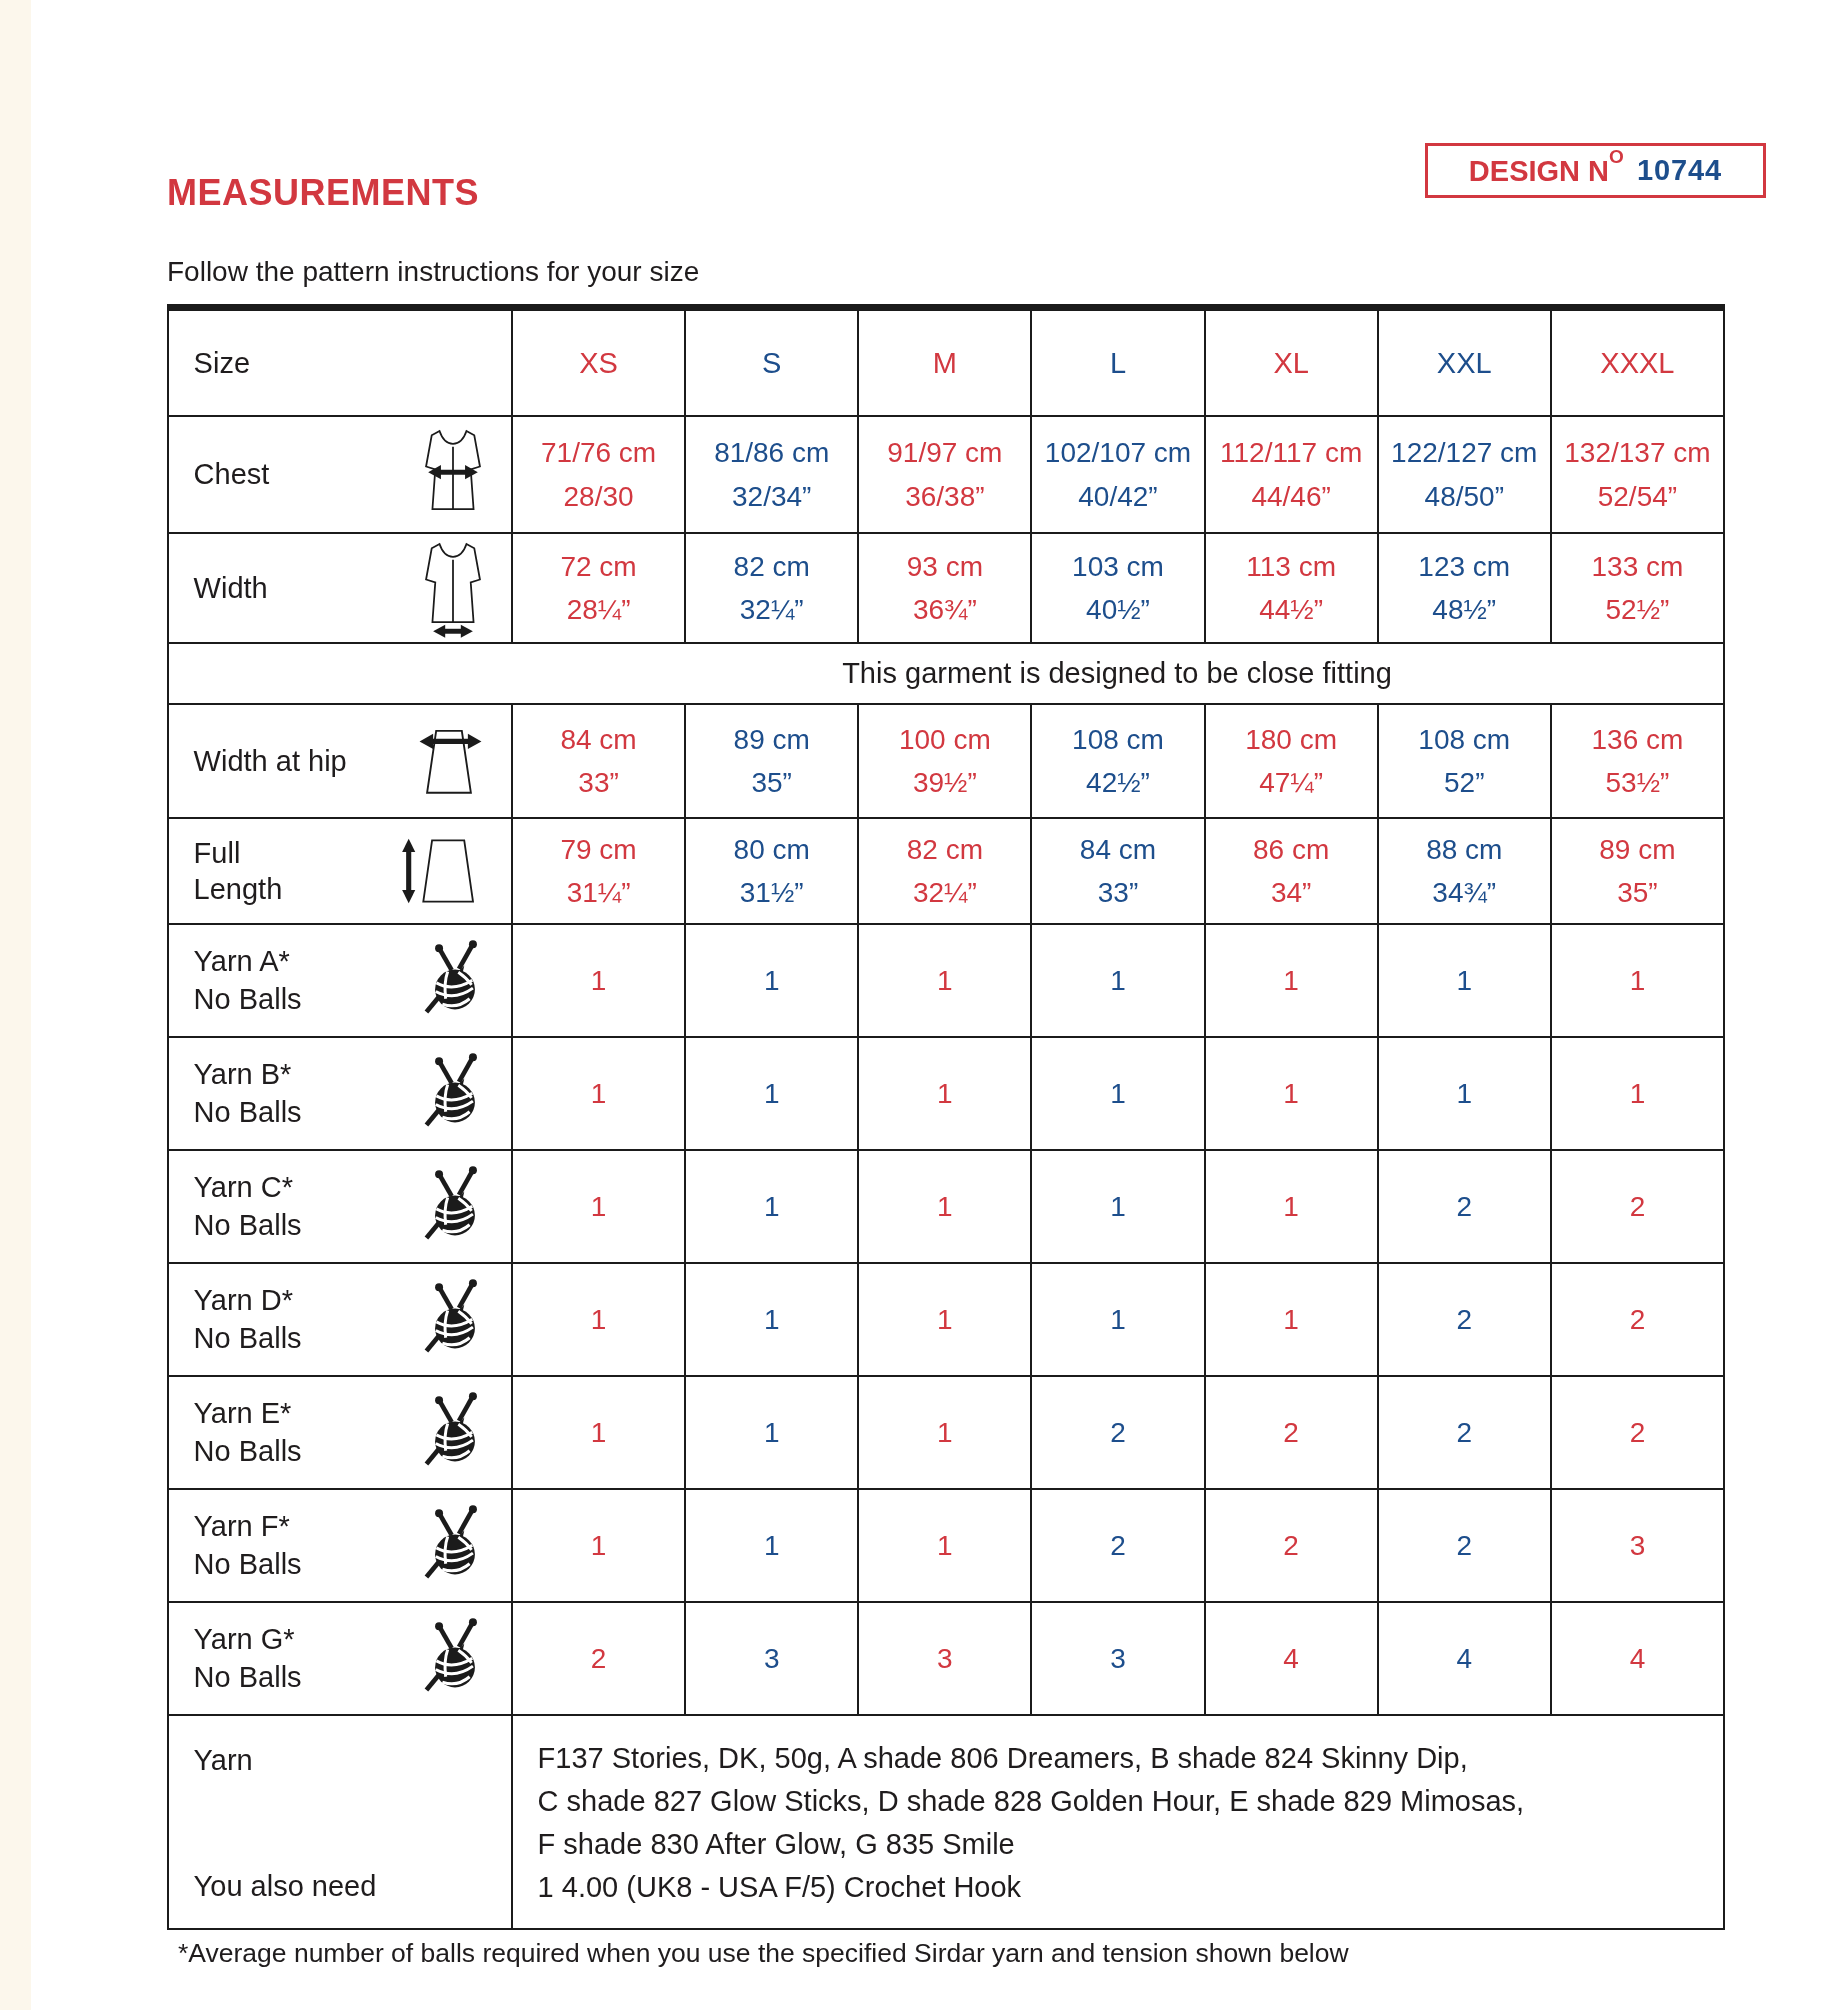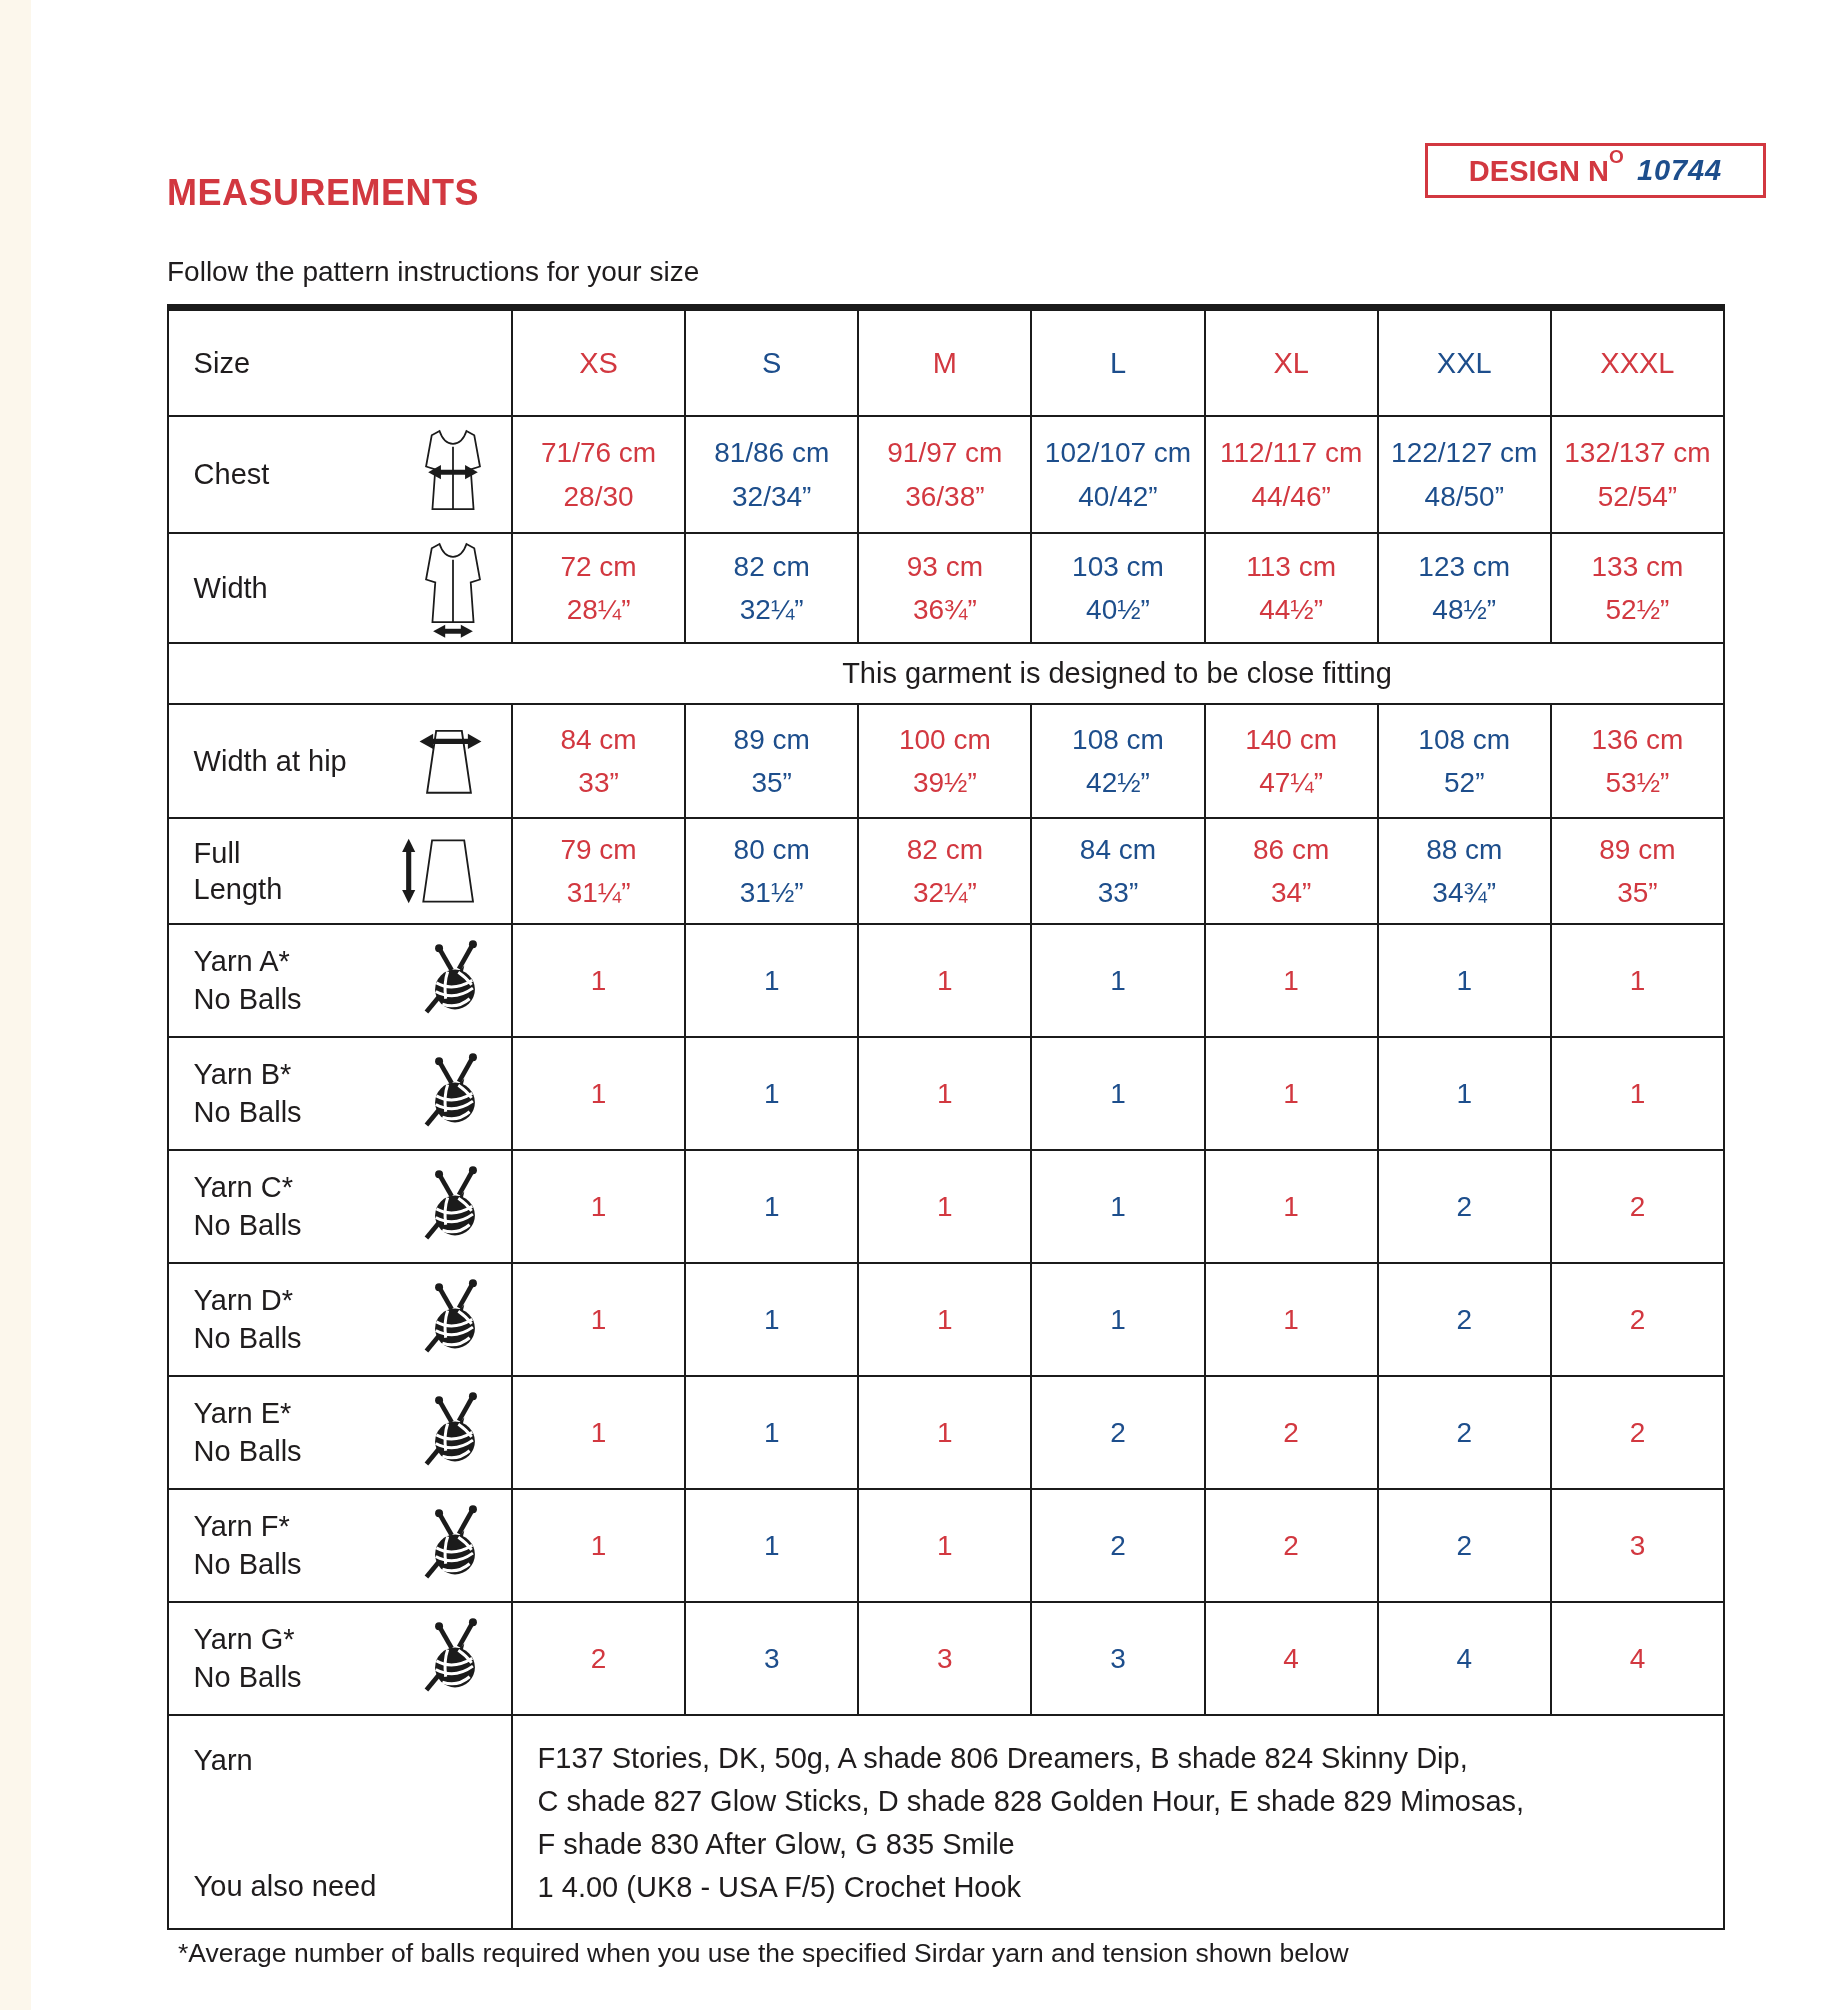--- a/index.html
+++ b/index.html
@@ -17,21 +17,21 @@
   .edge-strip{position:absolute;left:0;top:0;width:31px;height:2010px;background:#fcf7ec;}
   .page-title{position:absolute;left:167px;top:172px;font-size:36px;font-weight:700;color:var(--red);letter-spacing:0.5px;}
   .subtitle{position:absolute;left:167px;top:256px;font-size:28px;color:var(--ink);}
   .design-box{
     position:absolute;left:1425px;top:143px;width:341px;height:55px;
     border:3.8px solid var(--red);display:flex;align-items:center;justify-content:center;gap:13.2px;
     font-size:29px;font-weight:700;
   }
   .design-box .dlabel{color:var(--red);}
   .design-box .dsup{font-size:19px;vertical-align:super;position:relative;top:-7.6px;text-transform:uppercase;}
-  .design-box .dnum{color:var(--blue);font-weight:600;letter-spacing:0.9px;font-style:italic;}
+  .design-box .dnum{color:var(--blue);font-weight:600;letter-spacing:0.9px;}
 
   .mtable{
     position:absolute;left:167px;top:304px;width:1558px;
     border:2.8px solid var(--line);border-top-width:7.6px;
   }
   .trow{display:grid;grid-template-columns:342px repeat(7,1fr);}
   .trow > div{border-left:2.8px solid var(--line);}
   .trow > div:first-child{border-left:none;}
   .trow{border-top:2.8px solid var(--line);}
   .trow:first-child{border-top:none;}
@@ -197,21 +197,21 @@
       </span>
     </div>
     <div class="cell val">84 cm
 33”</div>
     <div class="cell val">89 cm
 35”</div>
     <div class="cell val">100 cm
 39½”</div>
     <div class="cell val">108 cm
 42½”</div>
-    <div class="cell val">140 cm
+    <div class="cell val">180 cm
 47¼”</div>
     <div class="cell val">108 cm
 52”</div>
     <div class="cell val">136 cm
 53½”</div>
   </div>
 
   <div class="trow row-length">
     <div class="cell label-cell">
       <span class="lbl">Full

